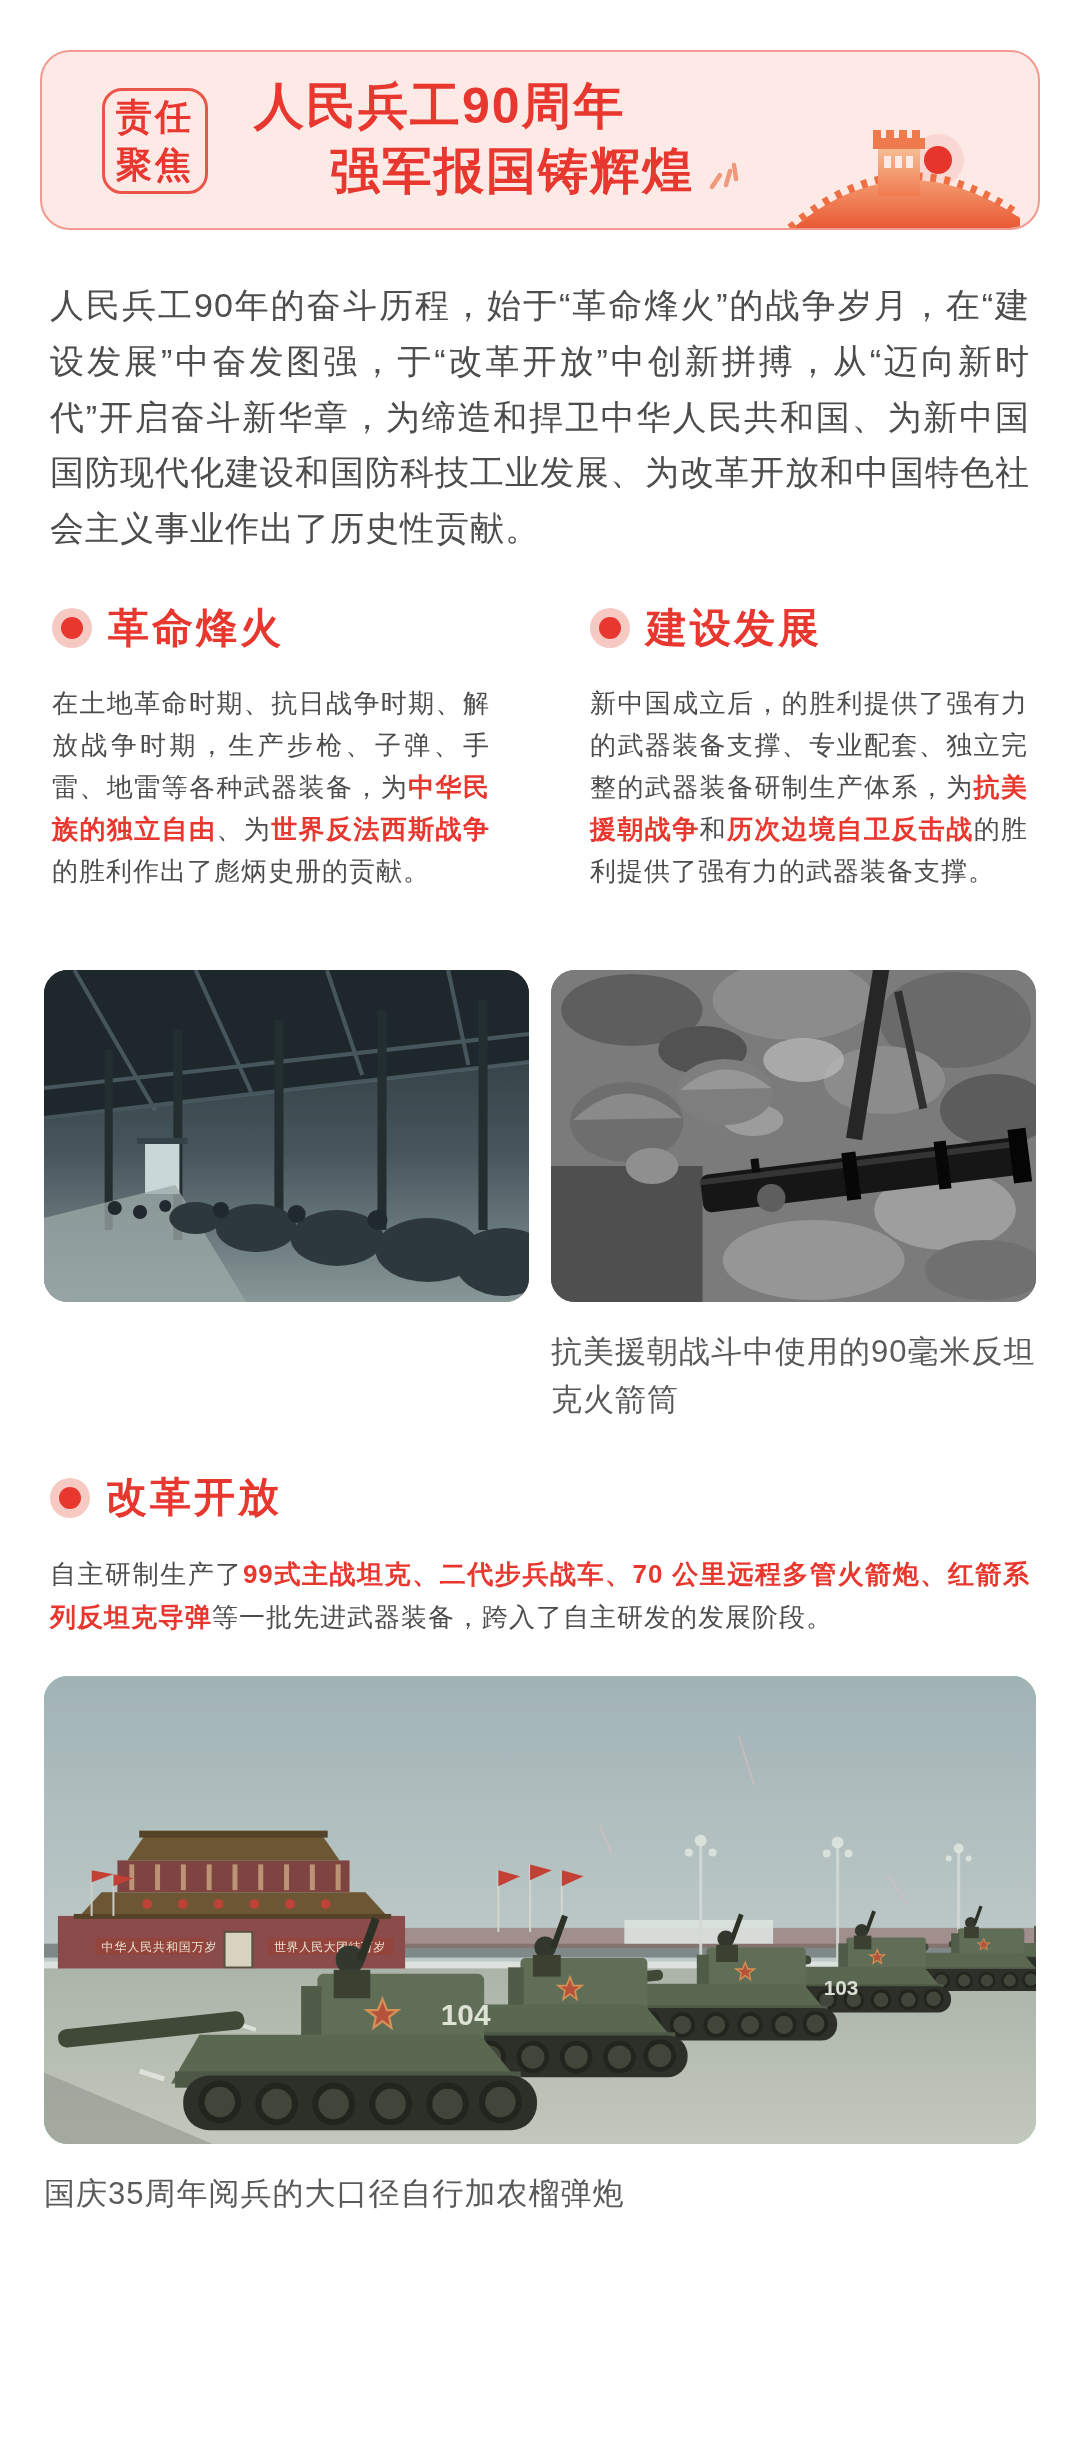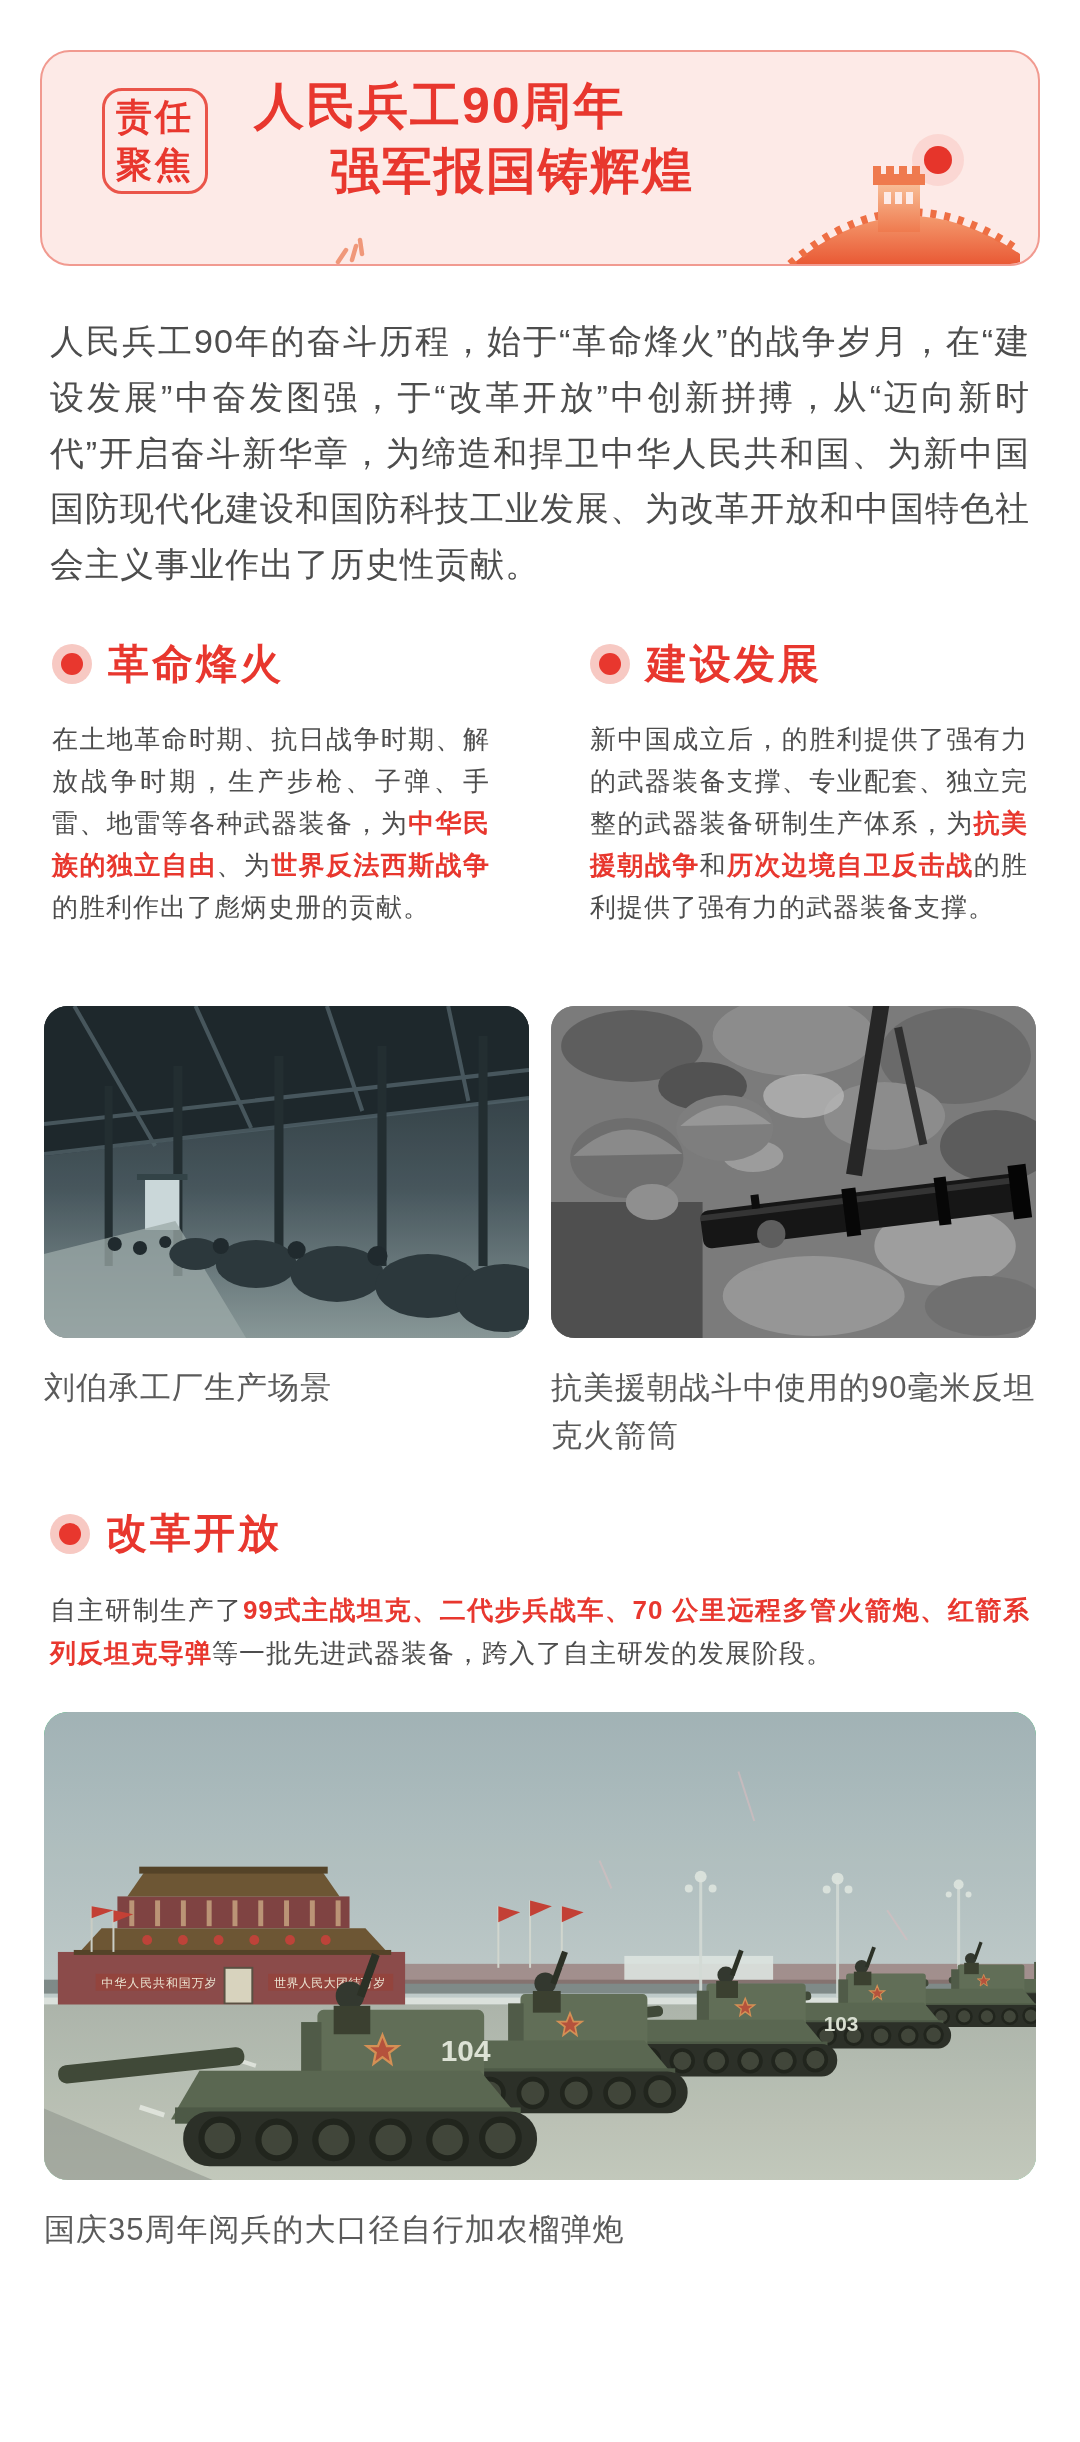--- a/index.html
+++ b/index.html
@@ -1,26 +1,26 @@
 <!DOCTYPE html>
 <html><head>
 <meta charset="utf-8">
 <style>
   html,body{margin:0;padding:0;background:#ffffff;}
   body{font-family:"Liberation Sans","DejaVu Sans",sans-serif;}
   .page{position:relative;width:1080px;height:2442px;margin:0 auto;background:#ffffff;overflow:hidden;}
 
   
-  .header-card{position:relative;margin:50px 40px 0;height:216px;background:#fdeae7;
+  .header-card{position:relative;margin:50px 40px 0;height:180px;background:#fdeae7;
     border:2px solid #f19a90;border-radius:30px;overflow:hidden;box-sizing:border-box;padding-left:9px;}
   .badge{position:absolute;left:60px;top:36px;width:106px;height:106px;border:3px solid #ea554a;
     border-radius:20px;color:#e8372e;font-weight:700;font-size:36px;line-height:1.32;
     display:flex;flex-direction:column;align-items:center;justify-content:center;letter-spacing:3px;box-sizing:border-box;}
   .header-title{position:absolute;left:212px;top:22px;color:#e8372e;font-weight:900;font-size:50px;line-height:1.3;letter-spacing:2px;}
-  .header-title .line2{padding-left:76px;display:flex;align-items:flex-start;gap:10px;flex-direction:column;}
+  .header-title .line2{padding-left:76px;display:flex;align-items:flex-start;gap:10px;}
   .sparkle{margin-top:2px;}
   .sun{position:absolute;right:86px;top:94px;width:28px;height:28px;border-radius:50%;background:#e6352b;
     box-shadow:0 0 0 12px rgba(240,120,108,0.16);}
   .great-wall{position:absolute;right:18px;bottom:-4px;width:236px;height:112px;}
 
   
   .intro{margin:48px 50px 0;font-size:34px;line-height:1.64;color:#4d4d4d;text-align:justify;letter-spacing:1px;}
   .para{font-size:26px;line-height:1.62;color:#4d4d4d;text-align:justify;letter-spacing:1px;}
   .para .em{color:#e8372e;font-weight:700;}
 
@@ -162,21 +162,20 @@
             <circle cx="70" cy="238" r="7"></circle>
               <circle cx="95" cy="242" r="7"></circle>
               <circle cx="120" cy="236" r="6"></circle>
             <circle cx="175" cy="240" r="8"></circle>
               <circle cx="250" cy="244" r="9"></circle>
               <circle cx="330" cy="250" r="10"></circle>
           </g>
           <rect width="480" height="332" fill="#3d5a63" opacity="0.12"></rect>
         </svg>
       </div>
-      <figcaption class="caption">刘伯承工厂生产场景</figcaption>
     </figure>
 
     <figure style="margin:0">
       <div class="photo">
         <svg viewBox="0 0 480 332" preserveAspectRatio="none">
           <rect width="480" height="332" fill="#7b7b7b"></rect>
           <g opacity="0.85">
             <ellipse cx="80" cy="40" rx="70" ry="36" fill="#5a5a5a"></ellipse>
             <ellipse cx="240" cy="30" rx="80" ry="40" fill="#909090"></ellipse>
             <ellipse cx="400" cy="50" rx="75" ry="48" fill="#686868"></ellipse>

